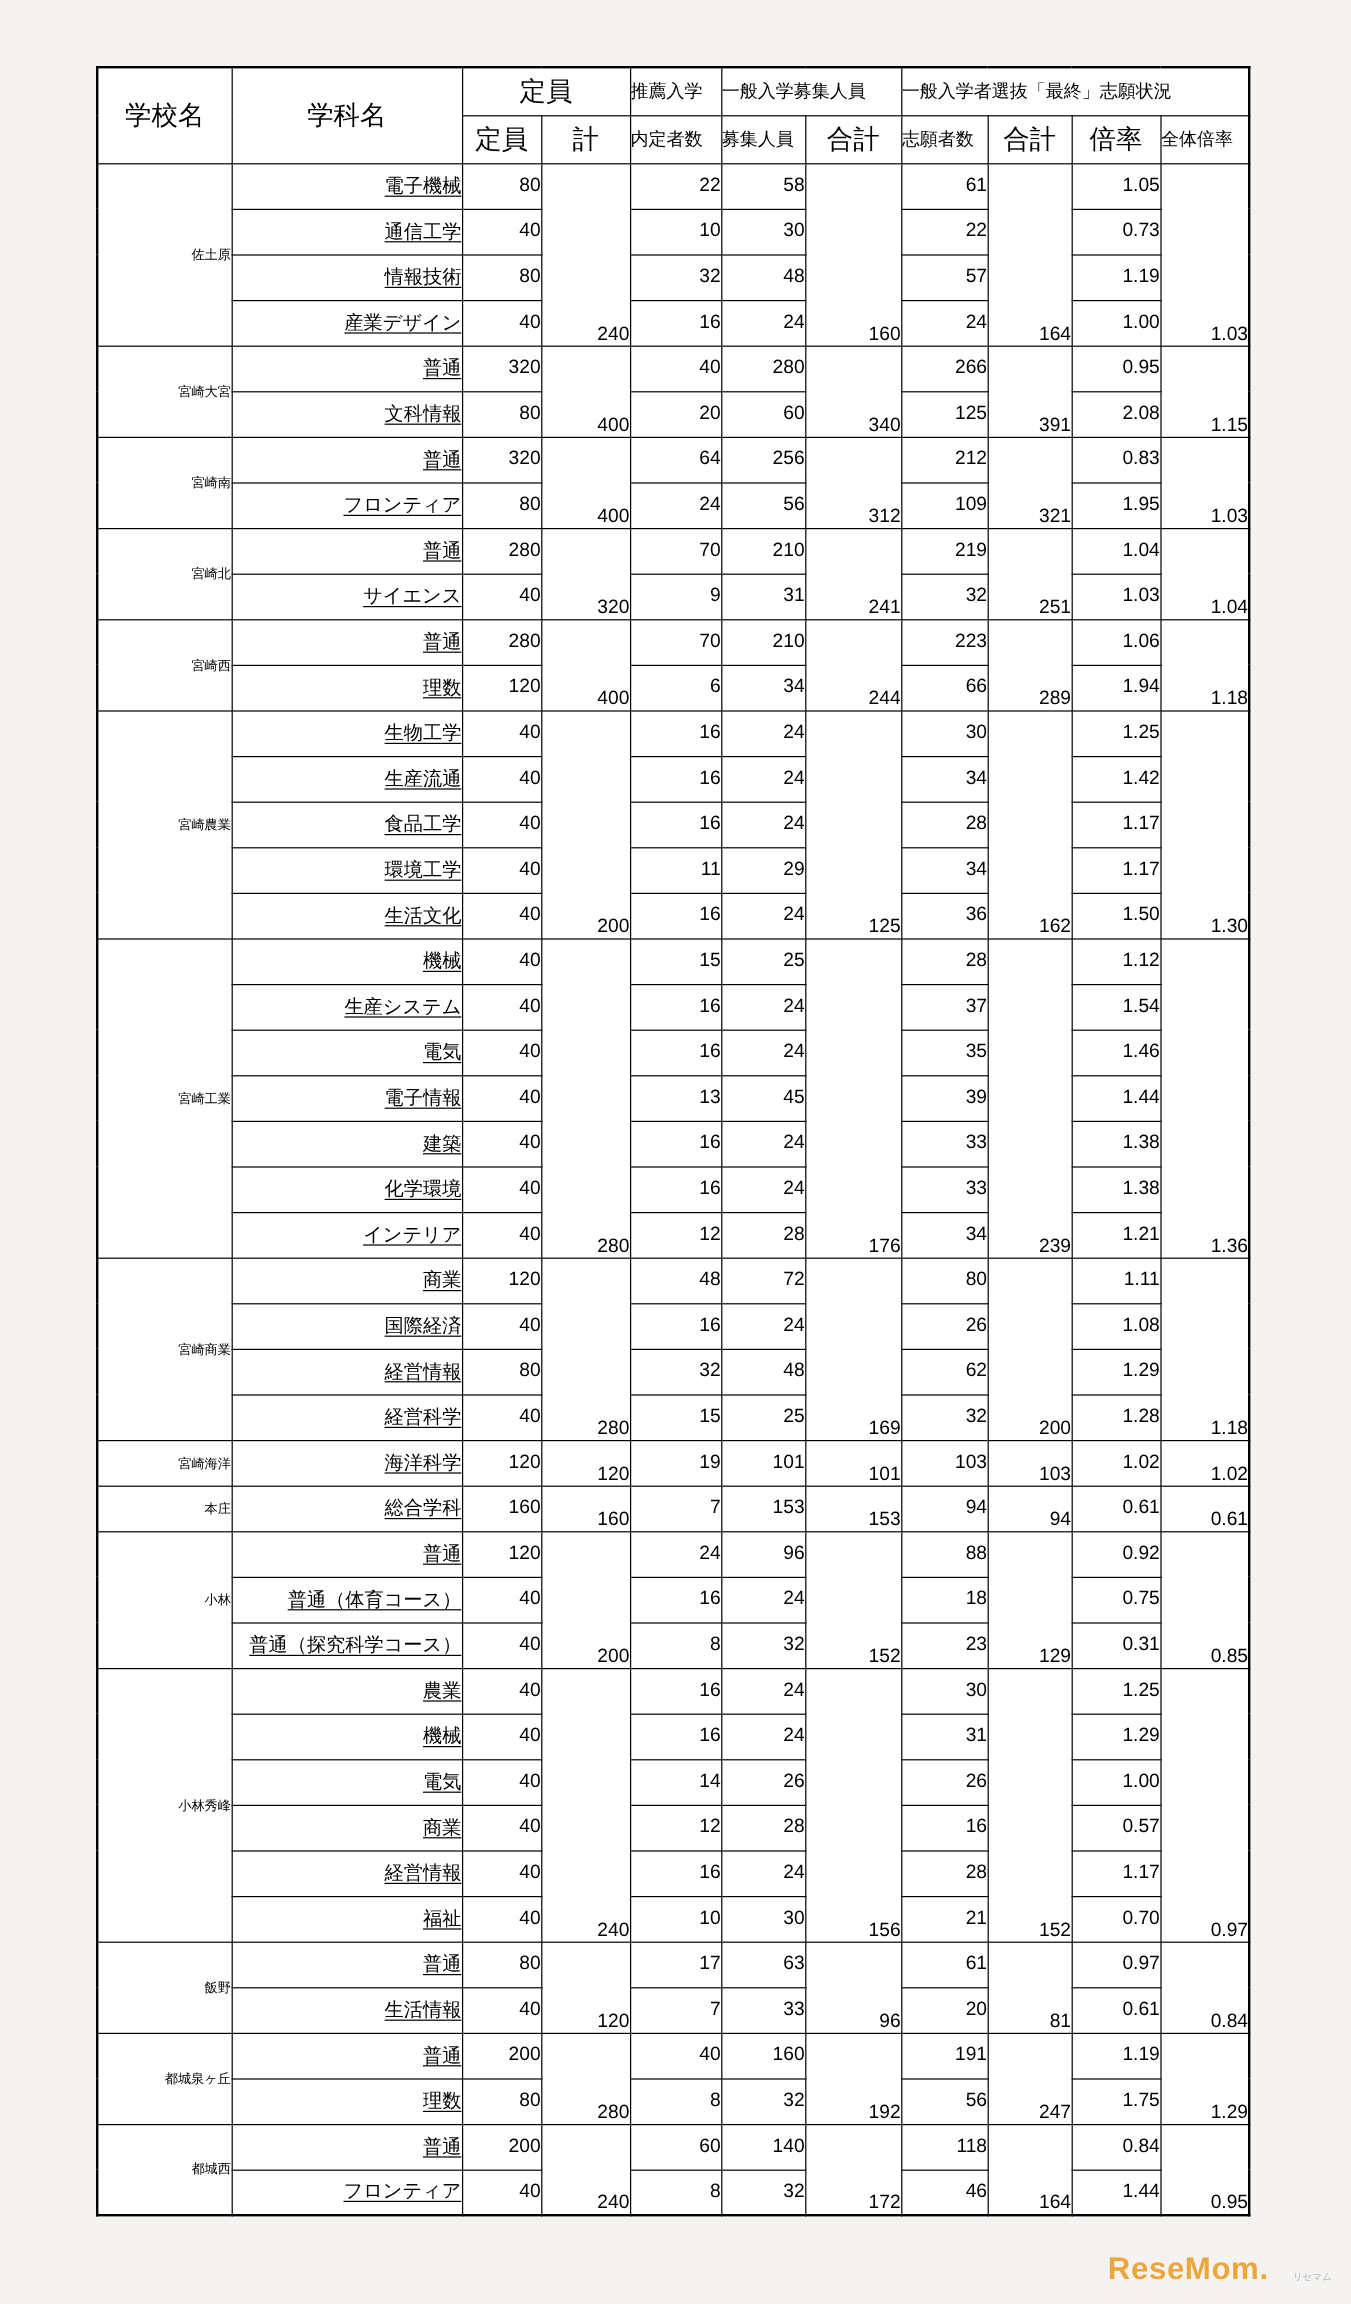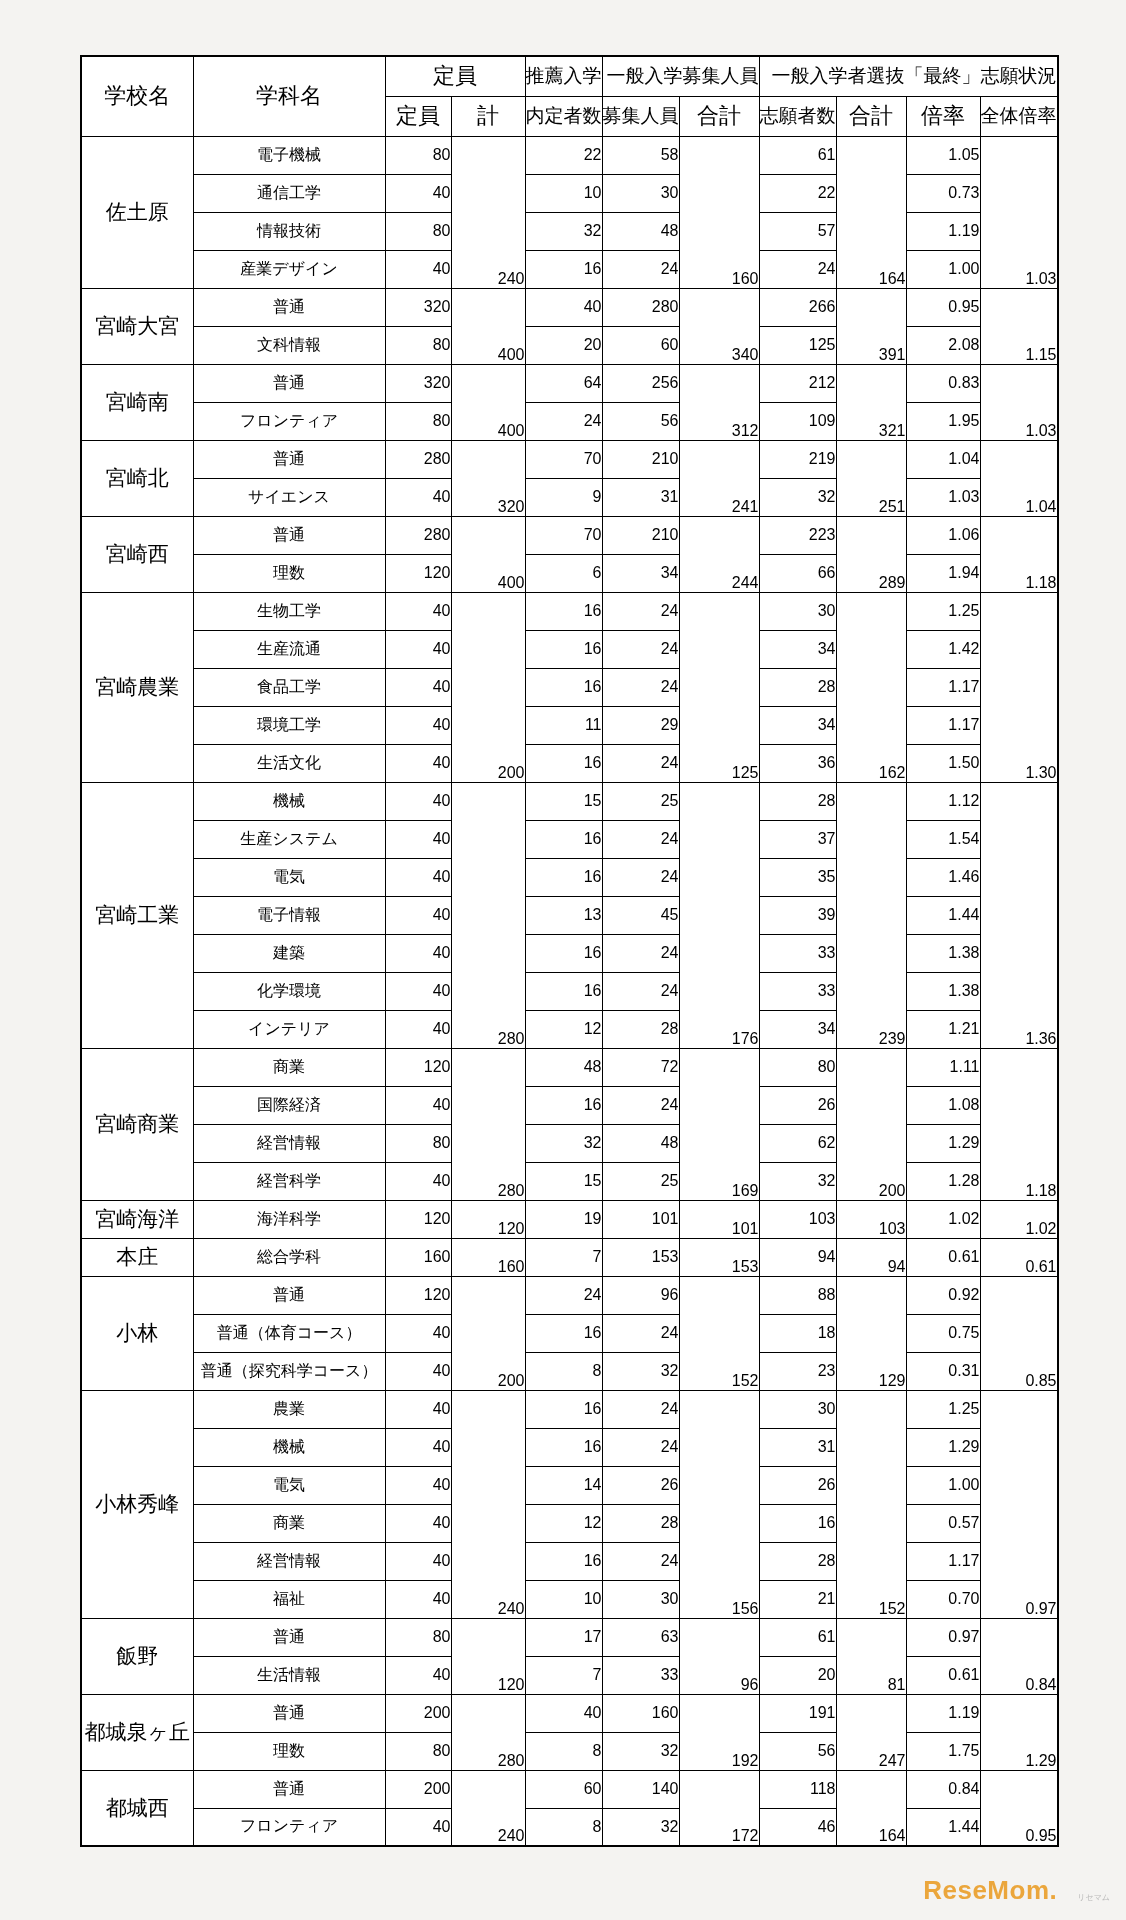--- a/index.html
+++ b/index.html
@@ -22,25 +22,25 @@
   .adm th, .adm td {
     border: 1px solid #000;
     font-weight: normal;
     padding: 0;
     overflow: hidden;
     white-space: nowrap;
   }
   .adm thead tr { height: 40px; }
   .adm tbody tr { height: 38px; }
   .hmain { font-size: 22px; text-align: center; }
-  .hsmall { font-size: 19px; text-align: right; }
-  .school { font-size: 21px; text-align: center; vertical-align: middle; }
+  .hsmall { font-size: 15px; text-align: left; }
+  .school { font-size: 11px; text-align: right; vertical-align: middle; }
   .dept {
-    font-size: 16px; text-align: center; padding-left: 6px;
-    text-underline-offset: 3px;
+    font-size: 16px; text-align: right; padding-left: 6px;
+    text-decoration: underline; text-underline-offset: 3px;
   }
   .num { font-size: 16px; text-align: right; padding-right: 8px; }
   .total { vertical-align: bottom; padding-bottom: 10px; }
   .watermark {
     position: absolute; right: 16px; bottom: 14px;
     display: flex; align-items: flex-end; gap: 20px;
   }
   .wm-logo {
     font-size: 26px; font-weight: bold; letter-spacing: 0.5px;
     color: #ebA63c;

